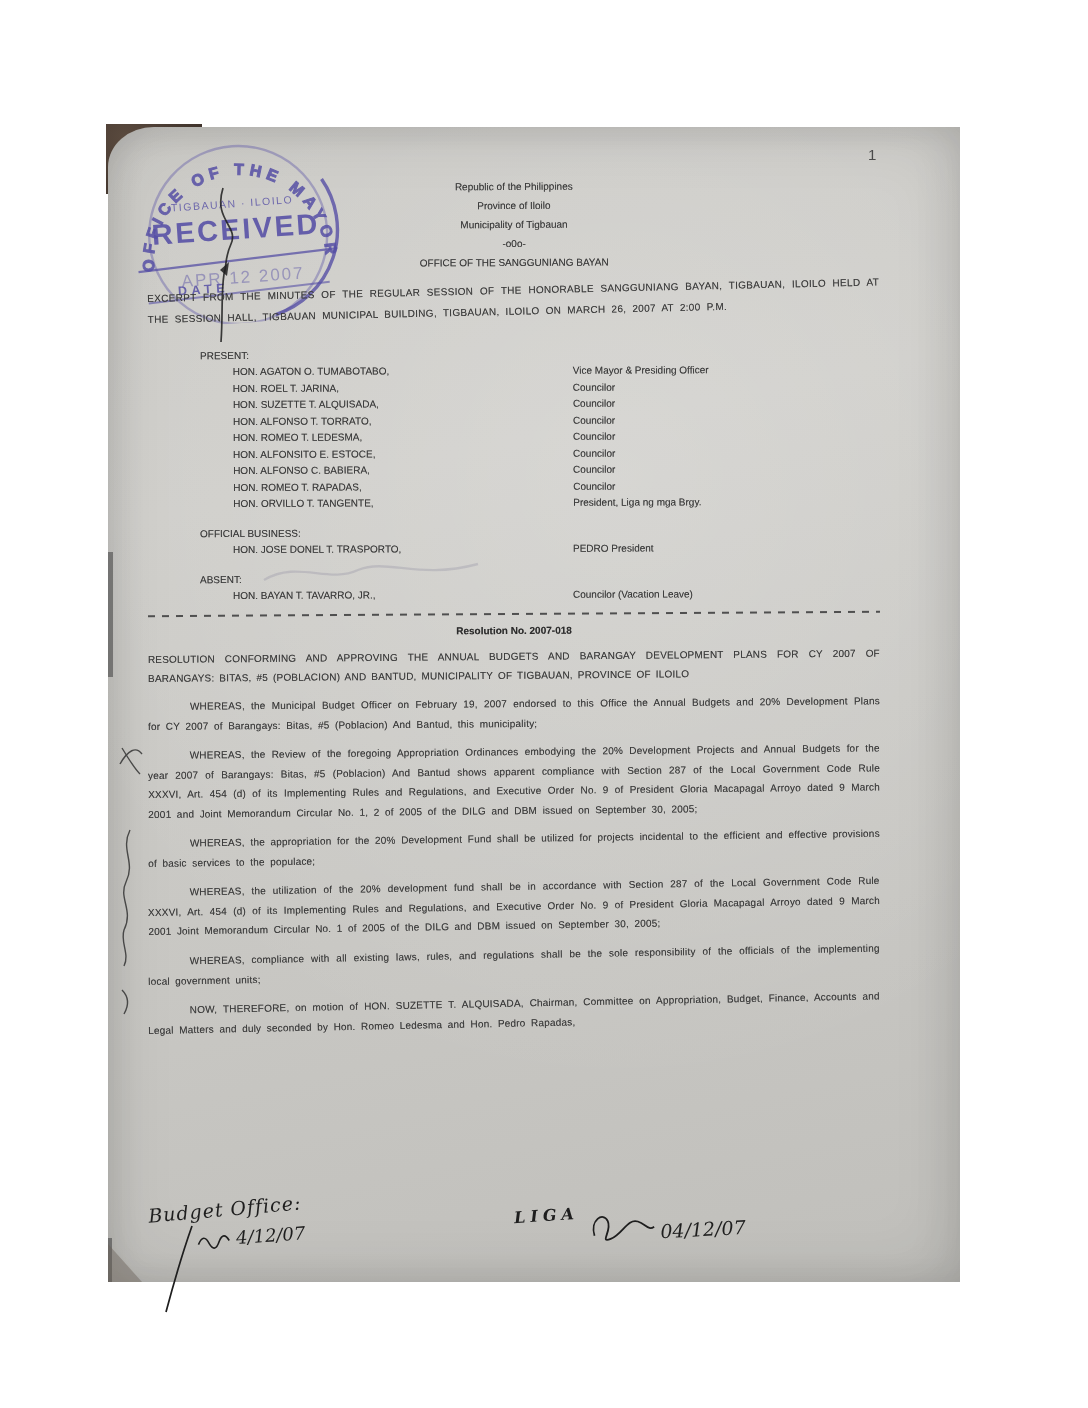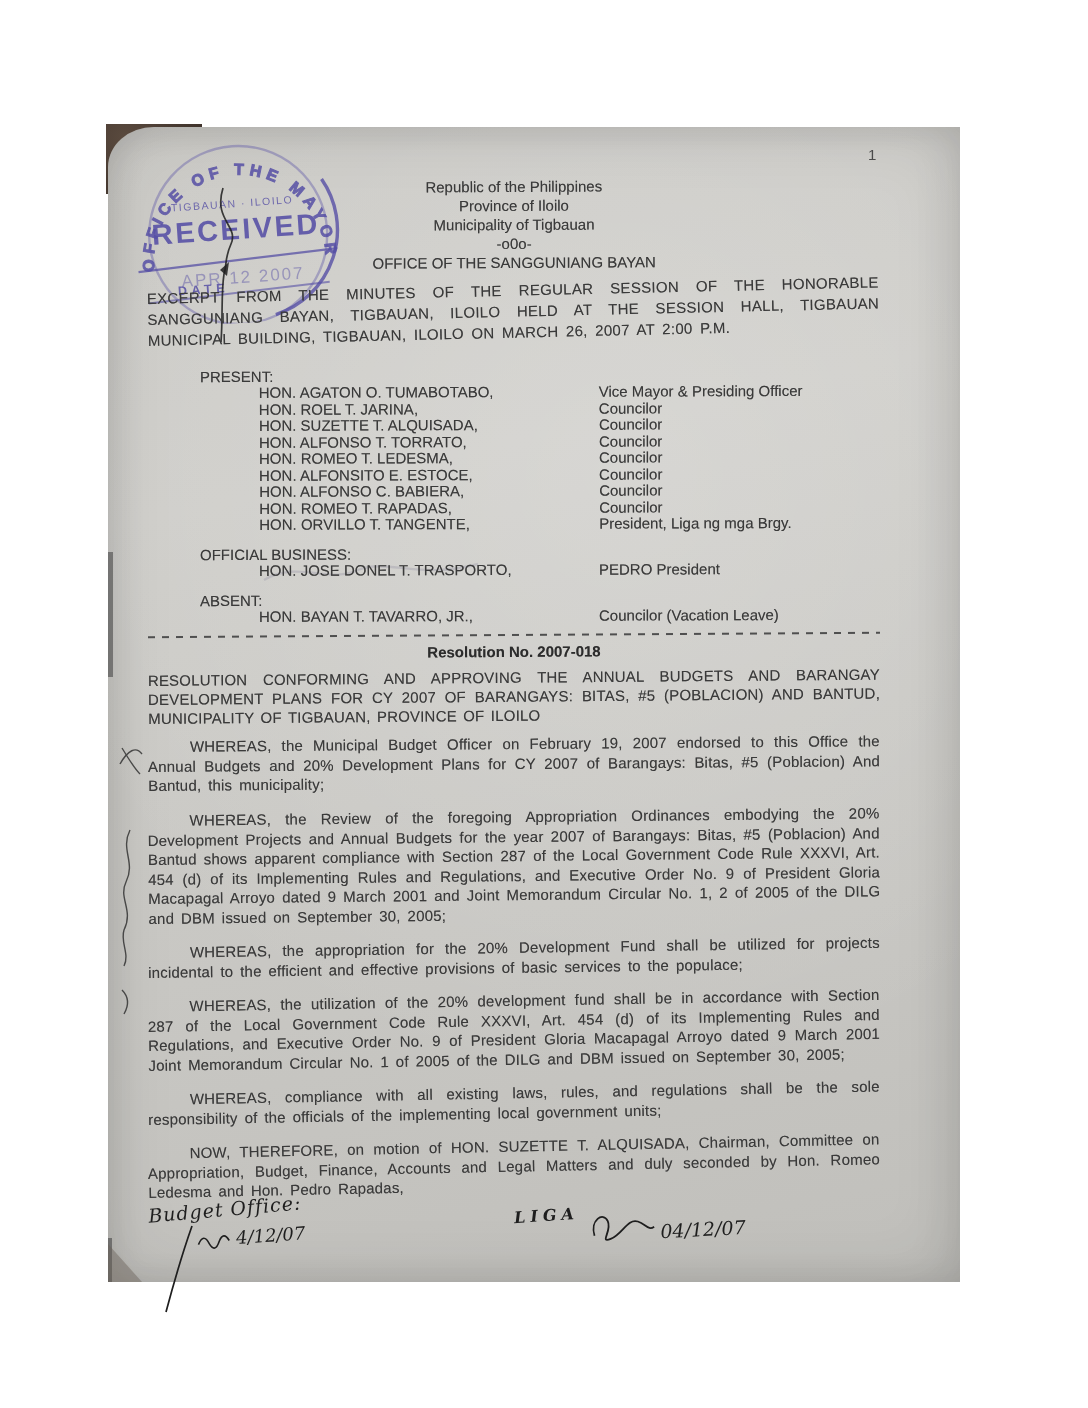--- a/index.html
+++ b/index.html
@@ -28,33 +28,33 @@
     position:absolute;left:108px;top:1244px;width:34px;height:38px;
     background:#6b6258;opacity:.45;
     clip-path:polygon(0 100%, 0 0, 100% 100%);
   }
 
   .pageno{position:absolute;left:868px;top:146px;font-size:15px;color:#4a4a4a;}
 
   .content{
     position:absolute;left:148px;top:127px;width:732px;
     color:var(--ink,#3a3a3a);
-    font-size:15px;line-height:19.5px;
+    font-size:10px;line-height:19.5px;
     text-shadow:0 0 .5px rgba(70,70,70,.55);
   }
   .header{ text-align:center; line-height:19px; margin-top:50px; transform:rotate(-.3deg);}
   .header div{white-space:nowrap;}
   .excerpt{
     margin-top:16px;text-align:justify;line-height:21px;letter-spacing:.3px;word-spacing:3px;
     transform:rotate(-1.3deg);transform-origin:left bottom;
   }
   .sec-label{margin-top:16px;margin-left:52px;line-height:17px;transform:rotate(-.2deg);}
   .roster{line-height:16.5px;transform:rotate(-.2deg);}
   .r-row{display:flex;}
-  .r-name{margin-left:111px;flex:0 0 340px;white-space:nowrap;}
+  .r-name{margin-left:85px;flex:0 0 340px;white-space:nowrap;}
   .r-title{white-space:nowrap;}
   .gap-12{margin-top:11px;}
   .note-italic{}
   .dashline{
     margin-top:9px;height:2px;width:100%;
     background:repeating-linear-gradient(90deg,#4f4f4f 0 7px,transparent 7px 14px);
     transform:rotate(-.35deg);
   }
   .resno{margin-top:6px;text-align:center;font-weight:bold;color:#2c2c2c;transform:rotate(-.35deg);}
   .restitle{

